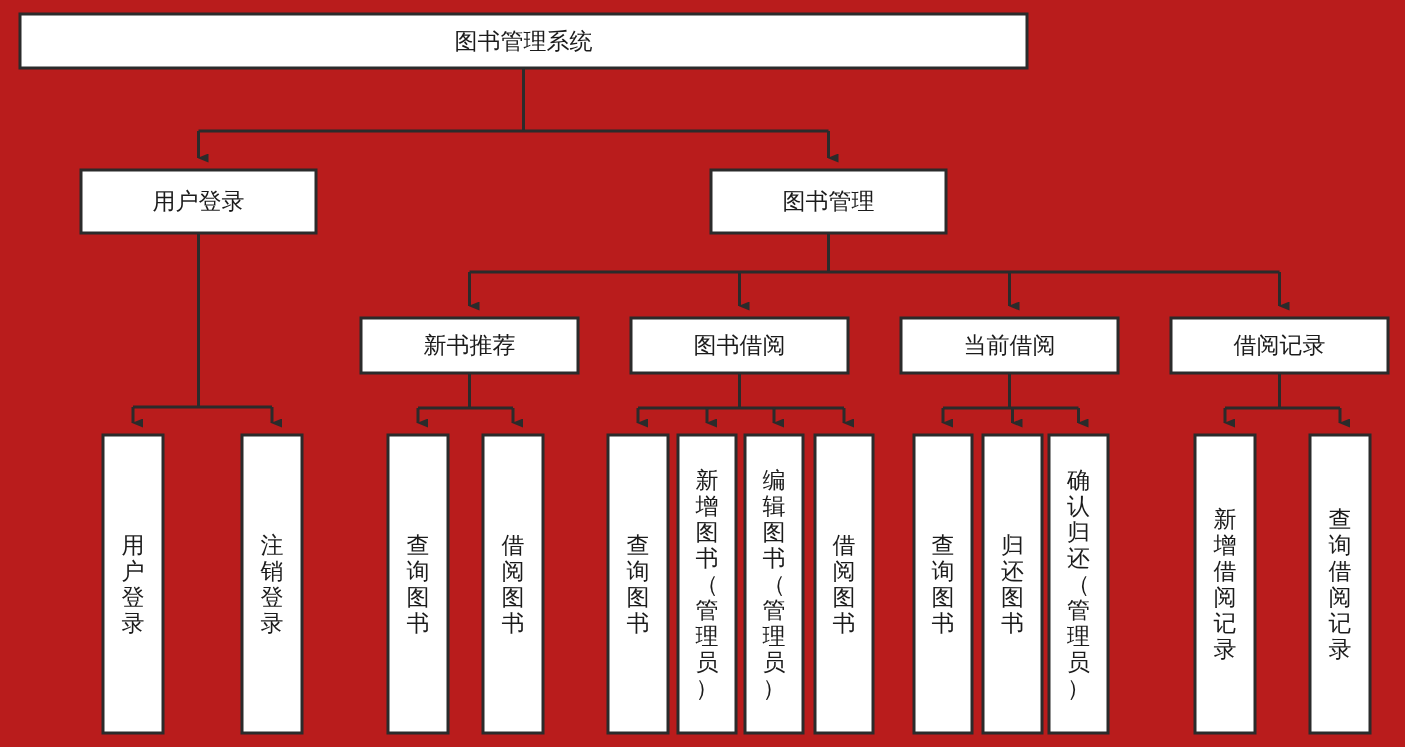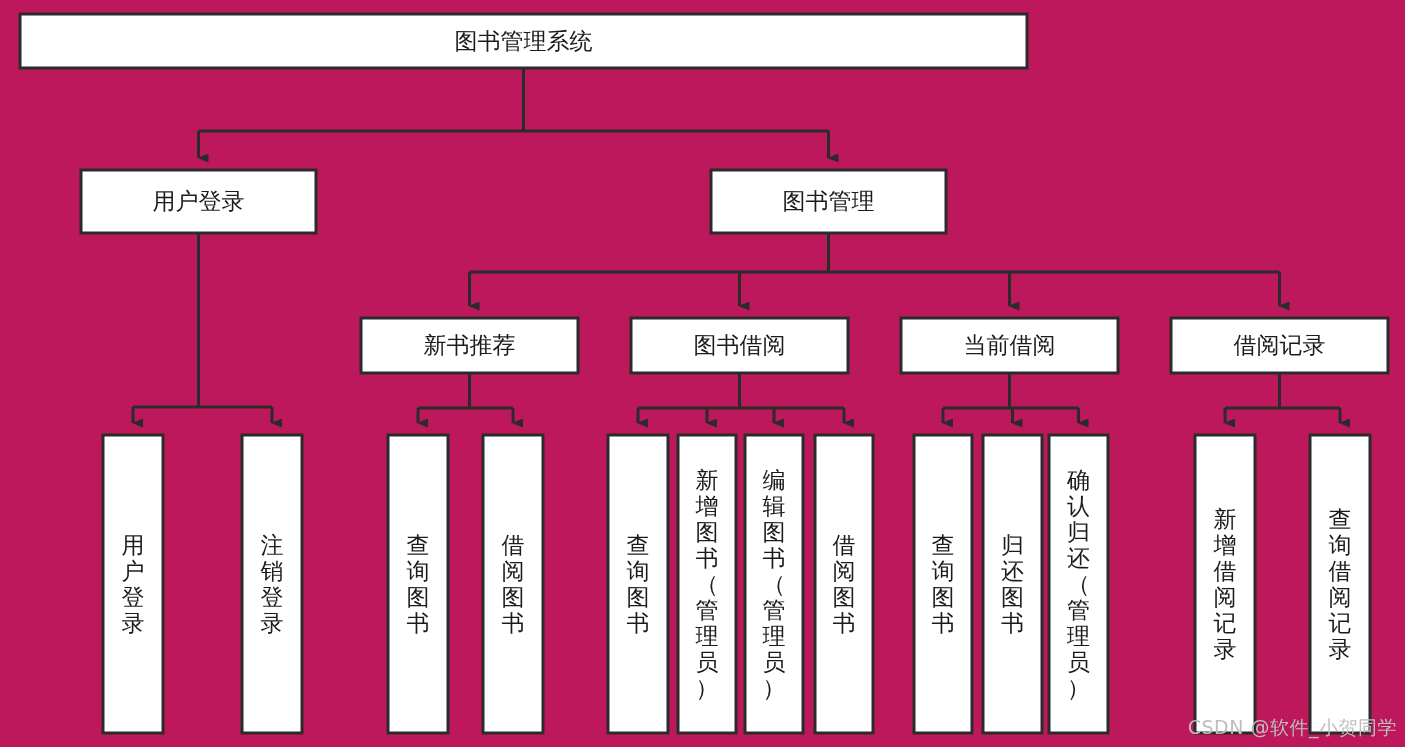--- a/index.html
+++ b/index.html
@@ -7,21 +7,21 @@
     padding: 0;
     background: #ffffff;
   }
   body {
     font-family: "DejaVu Sans", "Liberation Sans", sans-serif;
   }
   #canvas {
     position: relative;
     width: 1405px;
     height: 747px;
-    background: #be185d;
+    background: #b91c1c;
     overflow: hidden;
   }
   #diagram-svg {
     position: absolute;
     left: 0;
     top: 0;
     width: 1405px;
     height: 747px;
   }
   .node-box {
@@ -197,15 +197,14 @@
           <rect x="1195" y="435" width="60" height="298" class="node-box"></rect>
           <text x="1225" class="node-label-v"><tspan x="1225" y="527">新</tspan><tspan x="1225" y="553">增</tspan><tspan x="1225" y="579">借</tspan><tspan x="1225" y="605">阅</tspan><tspan x="1225" y="631">记</tspan><tspan x="1225" y="657">录</tspan></text>
         </g>
         <g>
           <rect x="1310" y="435" width="60" height="298" class="node-box"></rect>
           <text x="1340" class="node-label-v"><tspan x="1340" y="527">查</tspan><tspan x="1340" y="553">询</tspan><tspan x="1340" y="579">借</tspan><tspan x="1340" y="605">阅</tspan><tspan x="1340" y="631">记</tspan><tspan x="1340" y="657">录</tspan></text>
         </g>
       </g>
   </svg>
 
-  <div class="watermark-text">CSDN @软件_小贺同学</div>
 
 </div>
 
 </body></html>

